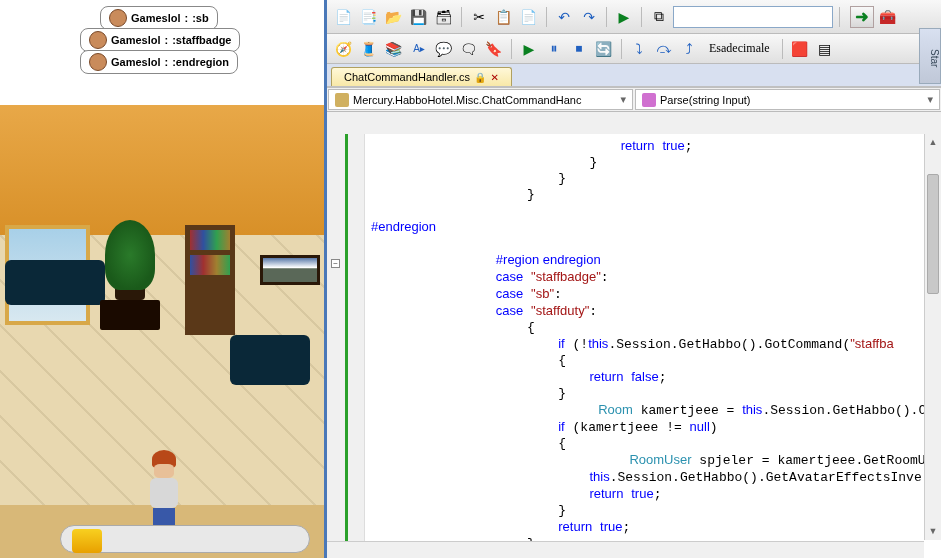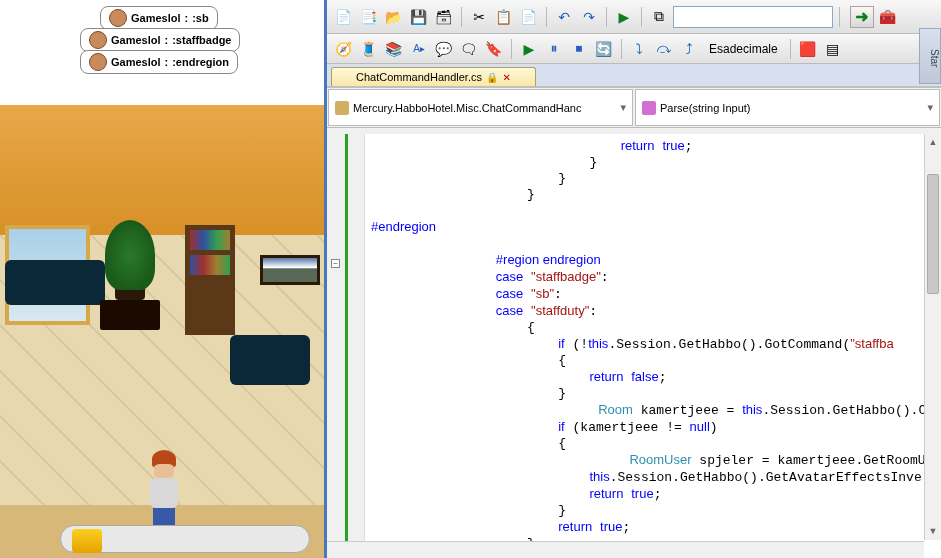--- a/index.html
+++ b/index.html
@@ -36,28 +36,28 @@
 
 .ide { position: absolute; left: 324px; top: 0; right: 0; bottom: 0; background: #f0f0f0; border-left: 3px solid #4a78b8; }
 .menubar { height: 22px; background: #e8e8e8; display: flex; align-items: center; padding: 0 8px; font-size: 12px; gap: 14px; border-bottom: 1px solid #ccc; }
 .menubar span { cursor: default; }
 .toolbar { height: 34px; background: linear-gradient(#f8f8f8,#e0e0e0); border-bottom: 1px solid #bbb; display: flex; align-items: center; padding: 0 6px; gap: 3px; }
 .toolbar2 { height: 30px; background: linear-gradient(#f8f8f8,#e0e0e0); border-bottom: 1px solid #bbb; display: flex; align-items: center; padding: 0 6px; gap: 3px; }
 .tb-icon { width: 22px; height: 22px; border: 1px solid transparent; border-radius: 2px; display: inline-flex; align-items: center; justify-content: center; font-size: 14px; }
 .tb-sep { width: 1px; height: 20px; background: #bbb; margin: 0 3px; }
 .tb-input { height: 22px; border: 1px solid #8aa8c8; background: #fff; padding: 0 4px; font-size: 12px; }
 .tb-go { width: 24px; height: 22px; background: linear-gradient(#f8f8f8,#d8d8d8); border: 1px solid #b0a0a0; display:inline-flex; align-items:center; justify-content:center; color:#0a8020; font-weight:bold; margin-left:4px; }
-.tb-label { font-size: 12px; padding: 0 6px; display:flex; align-items:center; gap:3px; }
+.tb-label { font-size: 12px; padding: 0 6px; display:flex; align-items:center; gap:3px;font-family:Liberation Serif, serif; }
 
 .doc-tab-bar { height: 24px; background: #d8e0f0; border-bottom: 2px solid #c0c0c0; display: flex; align-items: flex-end; }
-.doc-tab { background: linear-gradient(#fff8d8,#f8e8a8); border: 1px solid #b0a060; border-bottom: none; border-radius: 3px 3px 0 0; padding: 3px 24px; font-size: 11px; display: flex; align-items: center; gap: 4px; margin-left: 4px; }
+.doc-tab { background: linear-gradient(#fff8d8,#f8e8a8); border: 1px solid #b0a060; border-bottom: none; border-radius: 3px 3px 0 0; padding: 3px 12px; font-size: 11px; display: flex; align-items: center; gap: 4px; margin-left: 4px; }
 .doc-tab .lock { color: #808080; font-size: 10px; }
 .doc-tab .close { color: #a00; font-size: 10px; }
 
-.nav-dropdowns { height: 40px; background: #f0f0f0; display: flex; border-bottom: 1px solid #bbb; }
+.nav-dropdowns { height: 24px; background: #f0f0f0; display: flex; border-bottom: 1px solid #bbb; }
 .nav-dd { flex: 1; display: flex; align-items: center; font-size: 11px; padding: 0 6px; border: 1px solid #bbb; background: #fff; margin: 1px; gap: 4px; overflow: hidden; white-space: nowrap; }
 .nav-dd .dd-icon { width: 14px; height: 14px; background: #d0b060; border-radius: 2px; display:inline-block; }
 .nav-dd .dd-icon2 { width: 14px; height: 14px; background: #d070d0; border-radius: 2px; display:inline-block; }
 .nav-dd::after { content: "▾"; margin-left: auto; color: #666; }
 
 .code-area { position: absolute; left: 0; right: 0; top: 134px; bottom: 0; background: #fff; display: flex; }
 .gutter { width: 38px; background: #f0f0f0; border-right: 1px solid #ddd; position:relative; }
 .gutter .margin-line { position:absolute; left:18px; top:0; bottom:0; width:3px; background:#2aa02a; }
 .outline-toggle { position:absolute; left:4px; top:125px; width:9px; height:9px; border:1px solid #888; background:#fff; font-size:8px; line-height:7px; text-align:center; color:#444; }
 .code { flex: 1; font-family: Consolas, "Courier New", monospace; font-size: 13px; white-space: pre; padding: 4px 0 4px 6px; line-height: 16px; overflow: hidden; color: #000; }

